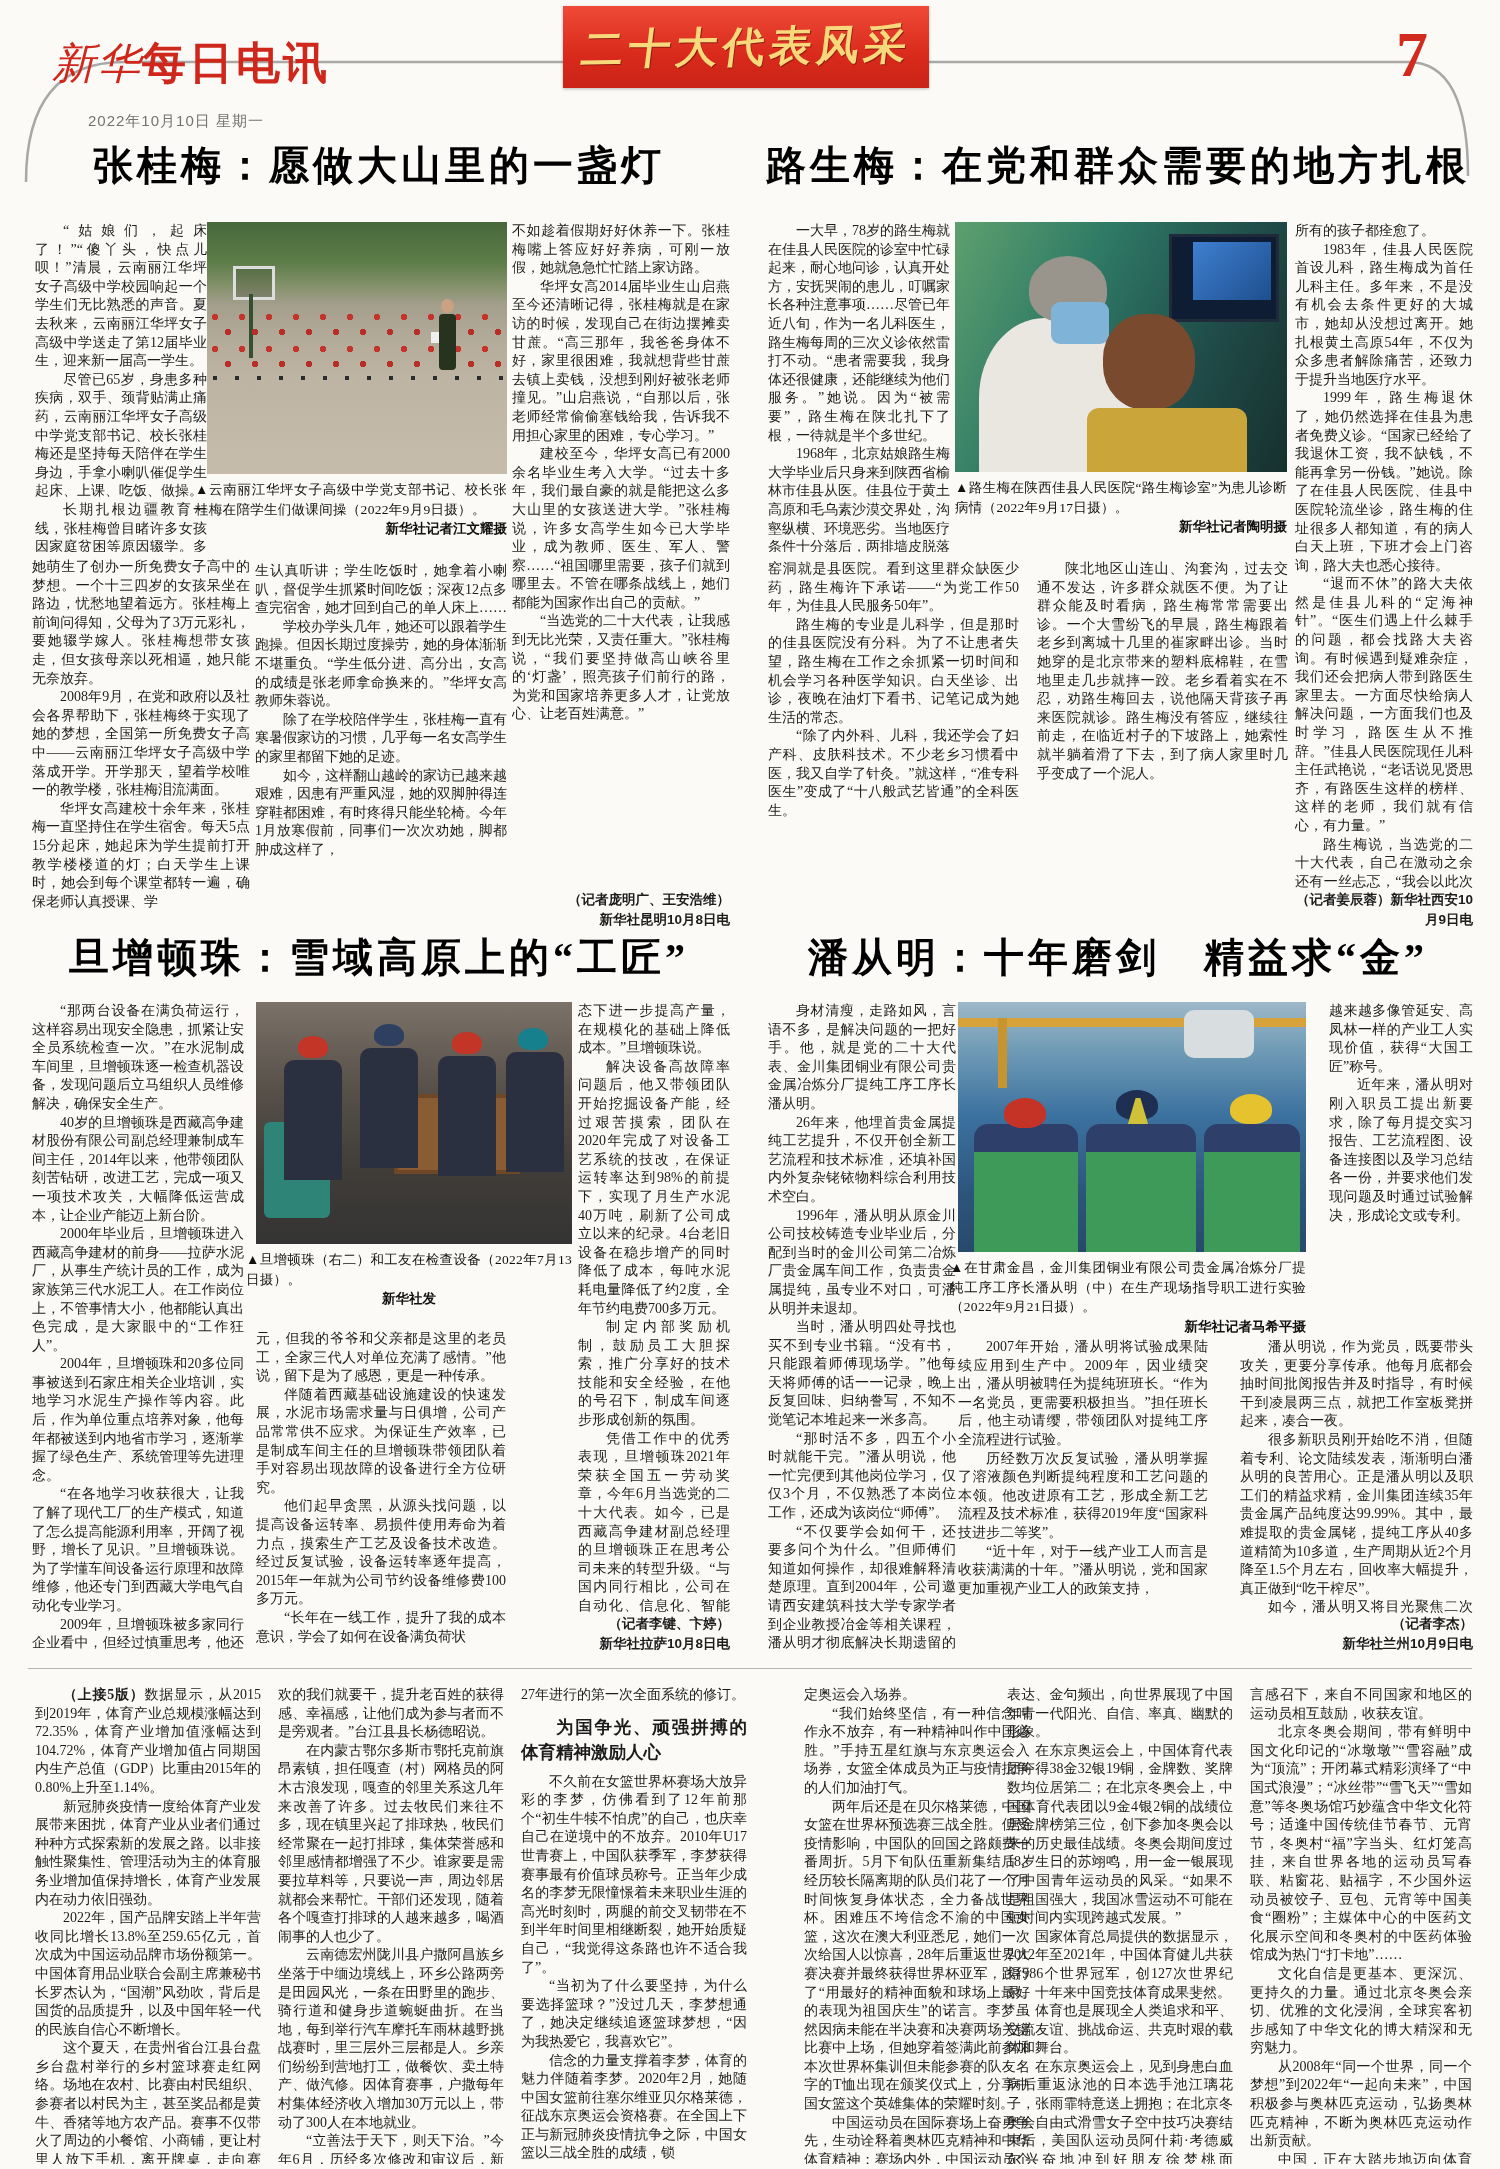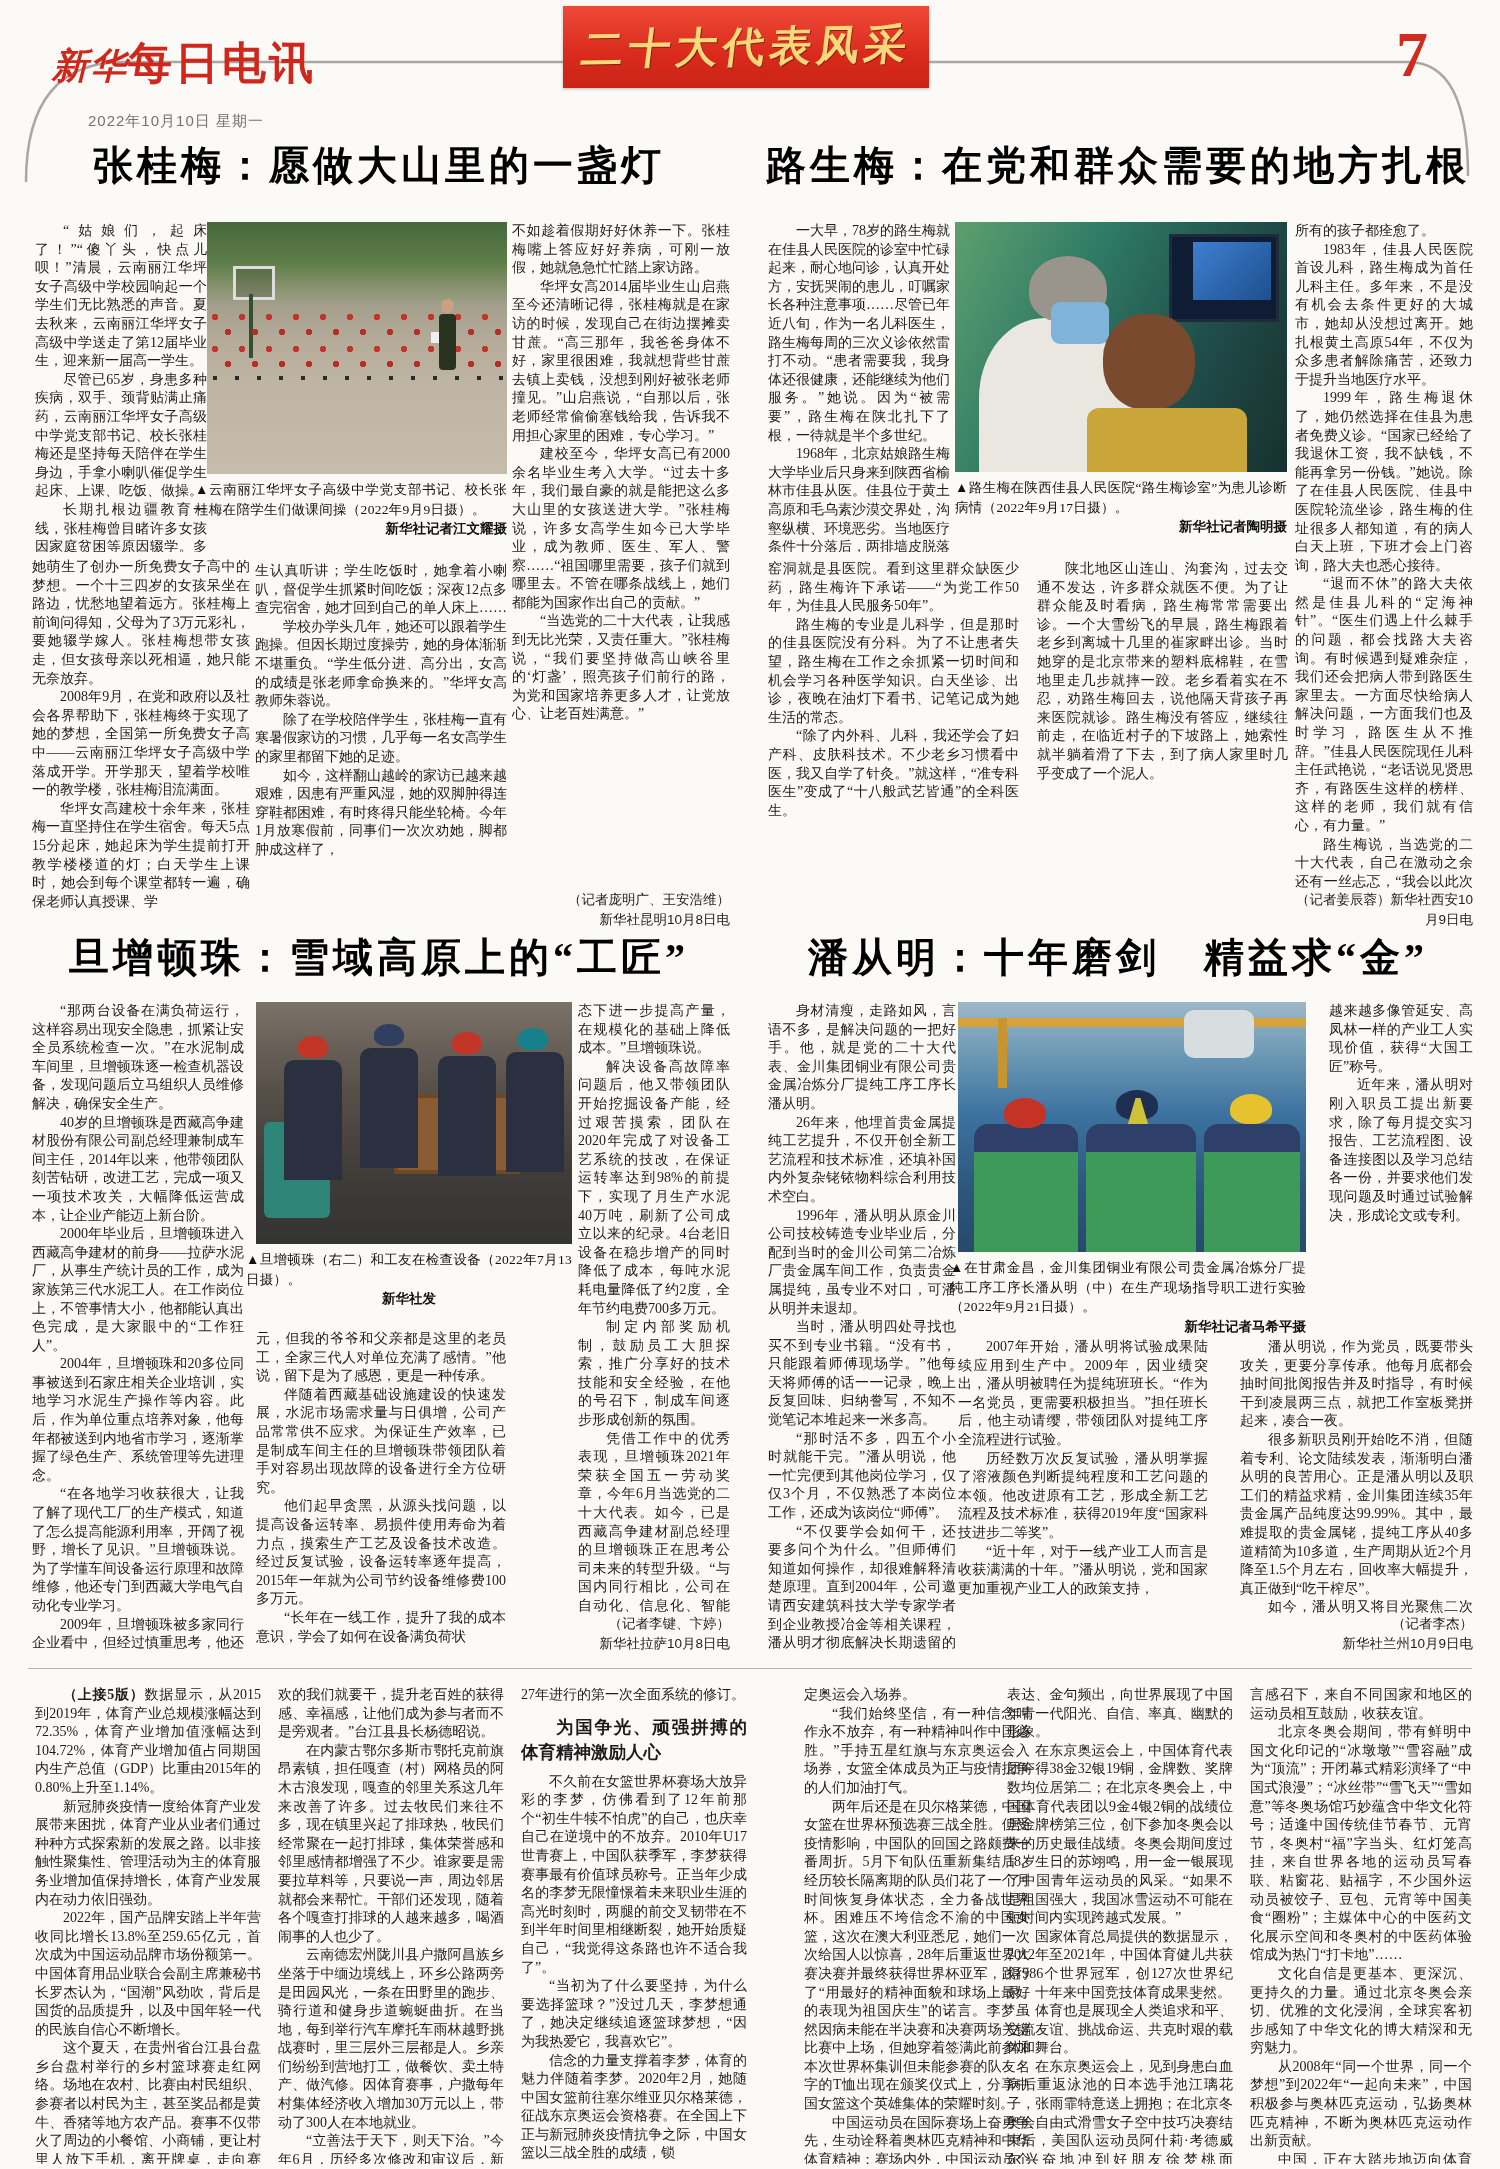--- a/index.html
+++ b/index.html
@@ -1,21 +1,21 @@
 <!DOCTYPE html>
 <html><head>
 <meta charset="utf-8">
 <style>
   html,body{margin:0;padding:0;background:#e8e6e0;}
   .page{position:relative;width:1500px;height:2169px;margin:0 auto;background:#fbfaf6;
         font-family:"Liberation Serif","DejaVu Serif",serif;color:#1c1c1c;overflow:hidden;}
   .abs{position:absolute;}
   
   .masthead{position:absolute;left:52px;top:34px;color:#cf271c;white-space:nowrap;}
-  .masthead .script{font-size:36px;font-weight:bold;font-style:italic;letter-spacing:2px;}
+  .masthead .script{font-size:43px;font-weight:normal;font-style:italic;letter-spacing:2px;}
   .masthead .block{font-size:44px;font-weight:bold;letter-spacing:3px;}
   .dateline{position:absolute;left:88px;top:112px;font-family:"Liberation Sans","DejaVu Sans",sans-serif;
             font-size:15px;color:#737373;letter-spacing:1px;}
   .banner{position:absolute;left:563px;top:6px;width:366px;height:82px;
           background:linear-gradient(180deg,#ef4a38,#d92a1c 60%,#c92417);
           display:flex;align-items:center;justify-content:center;box-shadow:0 1px 3px rgba(0,0,0,.25);}
   .banner span{font-size:42px;font-weight:bold;color:#f7d87b;letter-spacing:5px;
                transform:skewX(-8deg) rotate(-1deg);text-shadow:1px 1px 0 #8f1a10;}
   .pageno{position:absolute;left:1396px;top:18px;font-size:64px;font-weight:bold;color:#d02b1e;}
   
@@ -23,21 +23,21 @@
       font-size:40px;letter-spacing:4px;white-space:nowrap;}
   
   .col{position:absolute;overflow:hidden;text-align:justify;font-size:14px;line-height:18.6px;}
   .col p{margin:0;text-indent:2em;}
   .col p.noind{text-indent:0;}
   .lead-bold{font-weight:bold;}
   .caption{position:absolute;font-size:13.5px;line-height:19.5px;letter-spacing:.3px;color:#111;
            text-align:justify;}
   .caption .credit{font-family:"Liberation Sans","DejaVu Sans",sans-serif;font-weight:bold;text-align:right;
                    letter-spacing:0;}
-  .byline{font-family:"Liberation Sans","DejaVu Sans",sans-serif;font-weight:normal;font-size:13.5px;
+  .byline{font-family:"Liberation Sans","DejaVu Sans",sans-serif;font-weight:bold;font-size:13.5px;
           line-height:20px;text-align:right;}
   .colflex{display:flex;flex-direction:column;}
   .colflex .flow{flex:1 1 auto;overflow:hidden;}
   .twocol{column-count:2;column-gap:18px;}
   .subhead{font-family:"Liberation Sans","DejaVu Sans",sans-serif;font-weight:bold;font-size:17.5px;
            line-height:25px;margin:10px 0 8px 0;text-indent:2em;text-align:justify;}
   .sep{position:absolute;left:28px;width:1444px;height:1px;background:#b8b5b0;}
   
   .framesvg{position:absolute;left:0;top:0;}
   

